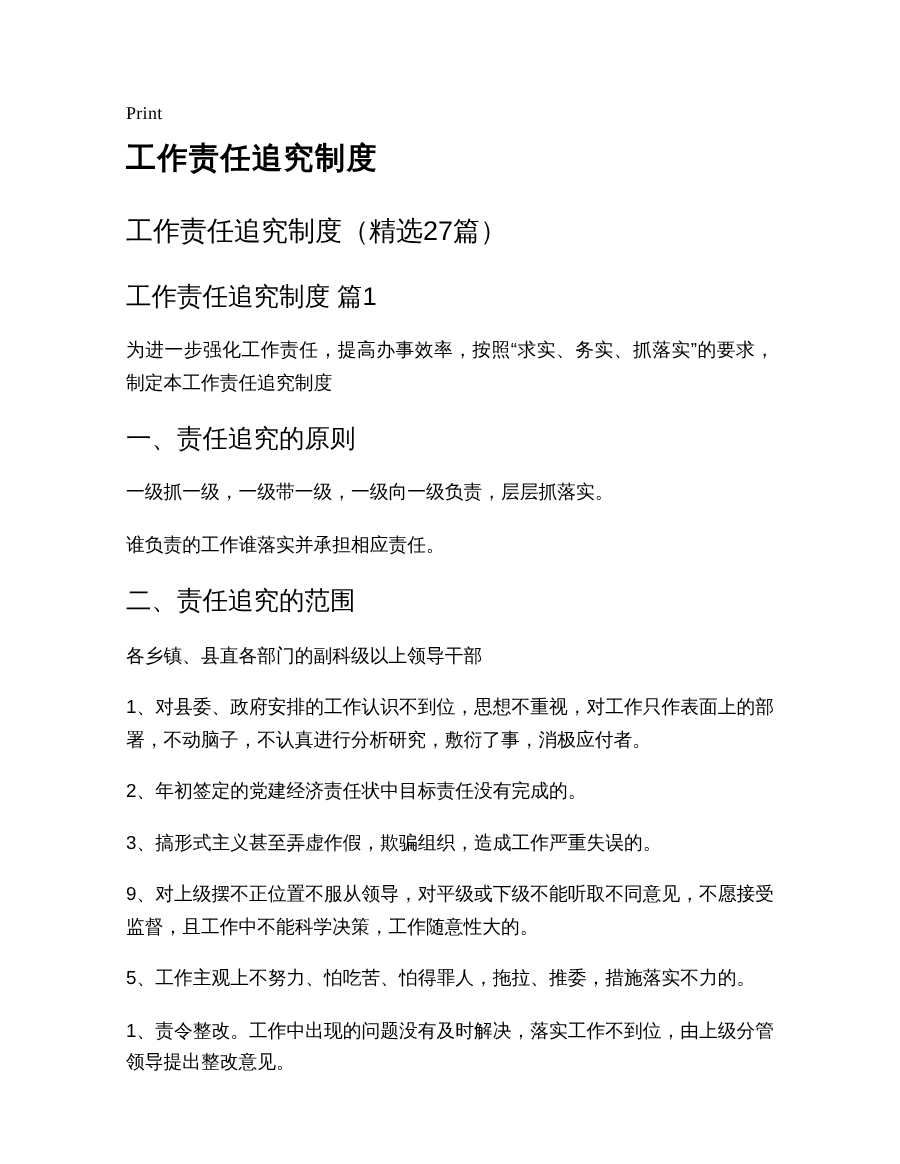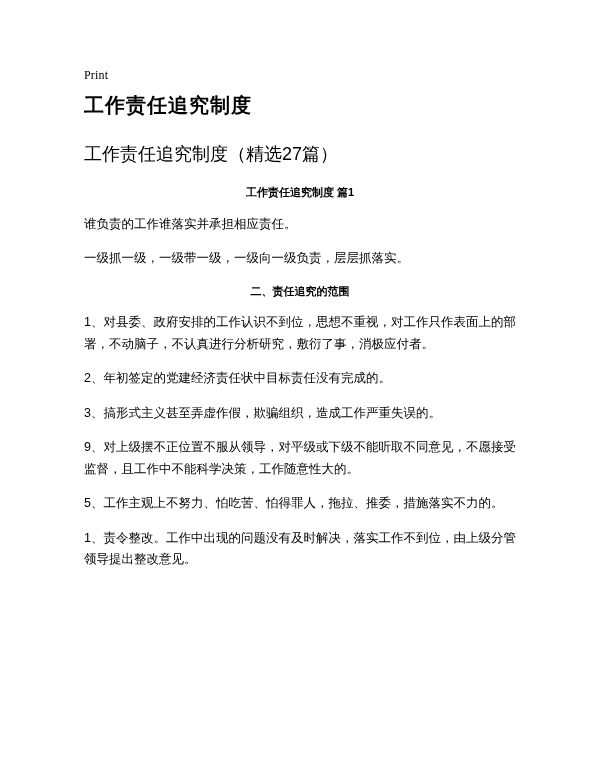--- a/index.html
+++ b/index.html
@@ -43,50 +43,52 @@
     margin: 0 0 22px 0;
     letter-spacing: 1px;
     font-family: "Liberation Sans", sans-serif;
   }
   .subtitle {
     font-size: 18px;
     margin: 0 0 16px 0;
     line-height: 1.5;
   }
   .section-heading {
-    font-size: 11px;
-    font-weight: bold;
+    font-size: 17px;
+    font-weight: normal;
     margin: 0 0 12px 0;
     line-height: 1.6;
-    text-align: center;
   }
   .para {
     font-size: 12.5px;
     margin: 0 0 13px 0;
     line-height: 1.72;
     text-align: justify;
   }
 </style>
 </head>
 <body>
 
 <div class="page">
 
   <div class="print-label">Print</div>
 
   <div class="content">
     <h1 class="doc-title">工作责任追究制度</h1>
     <p class="subtitle">工作责任追究制度（精选27篇）</p>
 
     <h2 class="section-heading">工作责任追究制度 篇1</h2>
+    <p class="para">为进一步强化工作责任，提高办事效率，按照“求实、务实、抓落实”的要求，制定本工作责任追究制度</p>
 
+    <h2 class="section-heading">一、责任追究的原则</h2>
+    <p class="para">一级抓一级，一级带一级，一级向一级负责，层层抓落实。</p>
     <p class="para">谁负责的工作谁落实并承担相应责任。</p>
-    <p class="para">一级抓一级，一级带一级，一级向一级负责，层层抓落实。</p>
 
     <h2 class="section-heading">二、责任追究的范围</h2>
+    <p class="para">各乡镇、县直各部门的副科级以上领导干部</p>
 
     <p class="para">1、对县委、政府安排的工作认识不到位，思想不重视，对工作只作表面上的部署，不动脑子，不认真进行分析研究，敷衍了事，消极应付者。</p>
     <p class="para">2、年初签定的党建经济责任状中目标责任没有完成的。</p>
     <p class="para">3、搞形式主义甚至弄虚作假，欺骗组织，造成工作严重失误的。</p>
     <p class="para">9、对上级摆不正位置不服从领导，对平级或下级不能听取不同意见，不愿接受监督，且工作中不能科学决策，工作随意性大的。</p>
     <p class="para">5、工作主观上不努力、怕吃苦、怕得罪人，拖拉、推委，措施落实不力的。</p>
 
     <p class="para">1、责令整改。工作中出现的问题没有及时解决，落实工作不到位，由上级分管领导提出整改意见。</p>
 
   </div>

